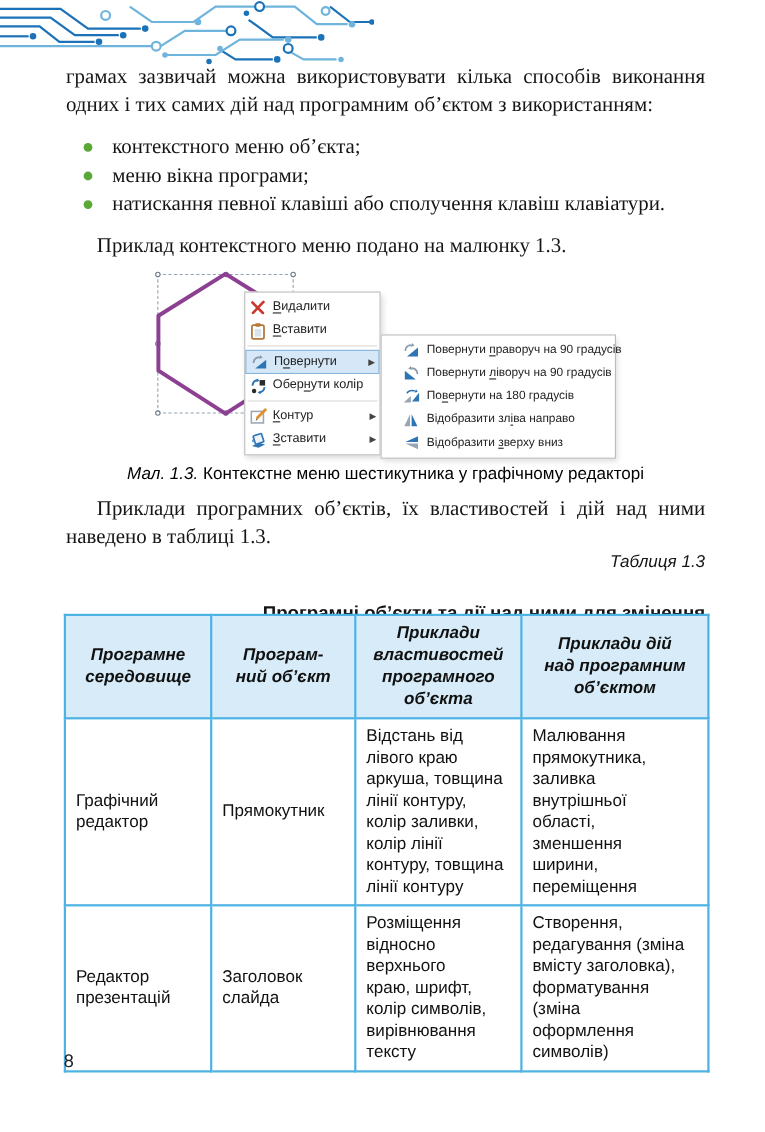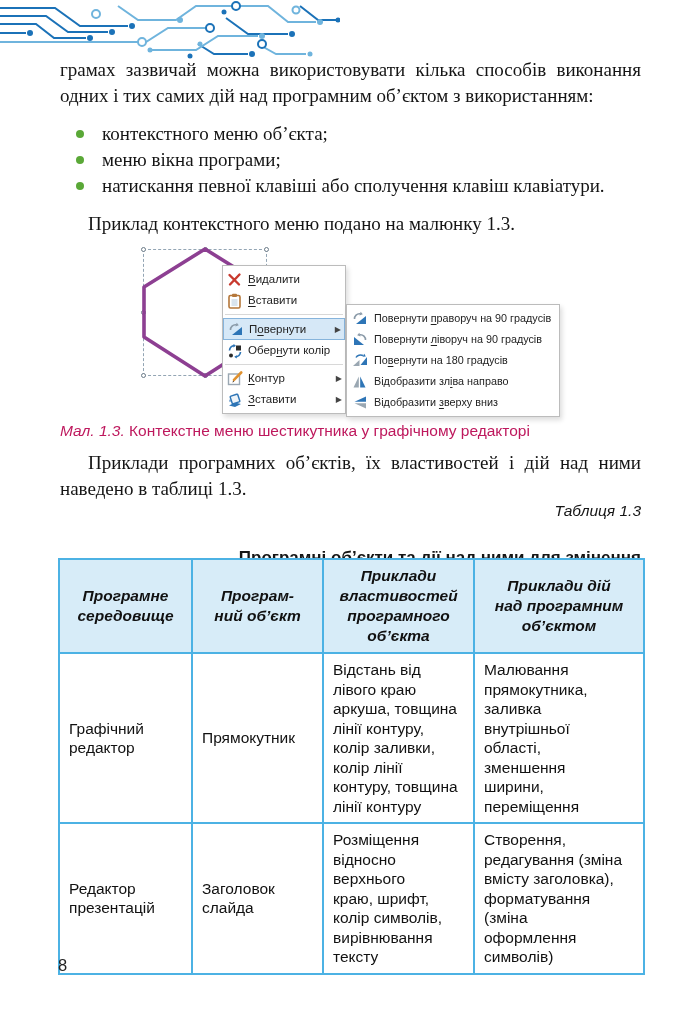--- a/index.html
+++ b/index.html
@@ -34,26 +34,26 @@
   .handle{position:absolute;width:5px;height:5px;border:1px solid #6b7b88;background:#fff;border-radius:50%}
   .hexsvg{position:absolute;left:14px;top:-2px;width:132px;height:136px}
   .ctx-menu{position:absolute;left:97px;top:18px;width:124px;background:#fff;border:1px solid #bcbcbc;box-shadow:2px 3px 5px rgba(0,0,0,.14);padding:3px 0;z-index:2}
   .ctx-item{height:21px;display:flex;align-items:center;gap:5px;padding:0 3px;font:11.5px/21px "Liberation Sans",sans-serif;color:#222;cursor:default}
   .ctx-item .ic{width:17px;height:16px;flex:0 0 17px;display:flex;align-items:center;justify-content:center}
   .ctx-item .lbl{flex:1;white-space:nowrap}
   .ctx-item .arrow{flex:0 0 8px;font-size:8px;color:#444;text-align:right}
   .ctx-item.hl{background:var(--menu_highlight_bg);border:1px solid var(--menu_highlight_border);height:22px}
   .ctx-sep{border-top:1px solid #d8d8d8;margin:3px 2px}
   .key{text-decoration:underline;text-underline-offset:1.5px}
-  .submenu{position:absolute;left:221px;top:57px;width:214px;background:#fff;border:1px solid #bcbcbc;box-shadow:2px 3px 5px rgba(0,0,0,.14);padding:3px 1px;z-index:3}
+  .submenu{position:absolute;left:221px;top:57px;width:214px;background:#fff;border:1px solid #bcbcbc;box-shadow:2px 3px 5px rgba(0,0,0,.14);padding:3px 15px;z-index:3}
   .submenu .ctx-item{font-size:10.8px}
   .submenu .ctx-item .ic{width:18px;flex-basis:18px}
 
   
-  .caption{position:absolute;left:60px;top:421px;width:581px;text-align:left;font:15.5px/20px "Liberation Sans",sans-serif;color:#be185d}
+  .caption{position:absolute;left:60px;top:421px;width:581px;text-align:center;font:15.5px/20px "Liberation Sans",sans-serif;color:#000000}
   .caption .pfx{font-style:italic}
   .para3{position:absolute;left:60px;top:450px;width:581px;font:19px/26px "Liberation Serif",serif;text-align:justify}
   .para3 p{text-indent:28px}
 
   
   .tbl-label{position:absolute;left:60px;top:502px;width:581px;text-align:right;font:italic 15.5px "Liberation Sans",sans-serif}
   .tbl-title{position:absolute;left:60px;top:548px;width:581px;text-align:right;font:bold 17px/19px "Liberation Sans",sans-serif;white-space:pre-line}
   table.data{position:absolute;left:58px;top:558px;width:585px;border-collapse:collapse;table-layout:fixed}
   table.data td,table.data th{border:2px solid var(--table_border);font:15.5px/19.5px "Liberation Sans",sans-serif;color:#111;padding:6px 6px 6px 9px;white-space:pre-line;vertical-align:top;text-align:left;font-weight:normal}
   table.data th{background:var(--header_bg);font-style:italic;font-weight:bold;text-align:center;vertical-align:middle;padding:6px 3px;line-height:20px}

